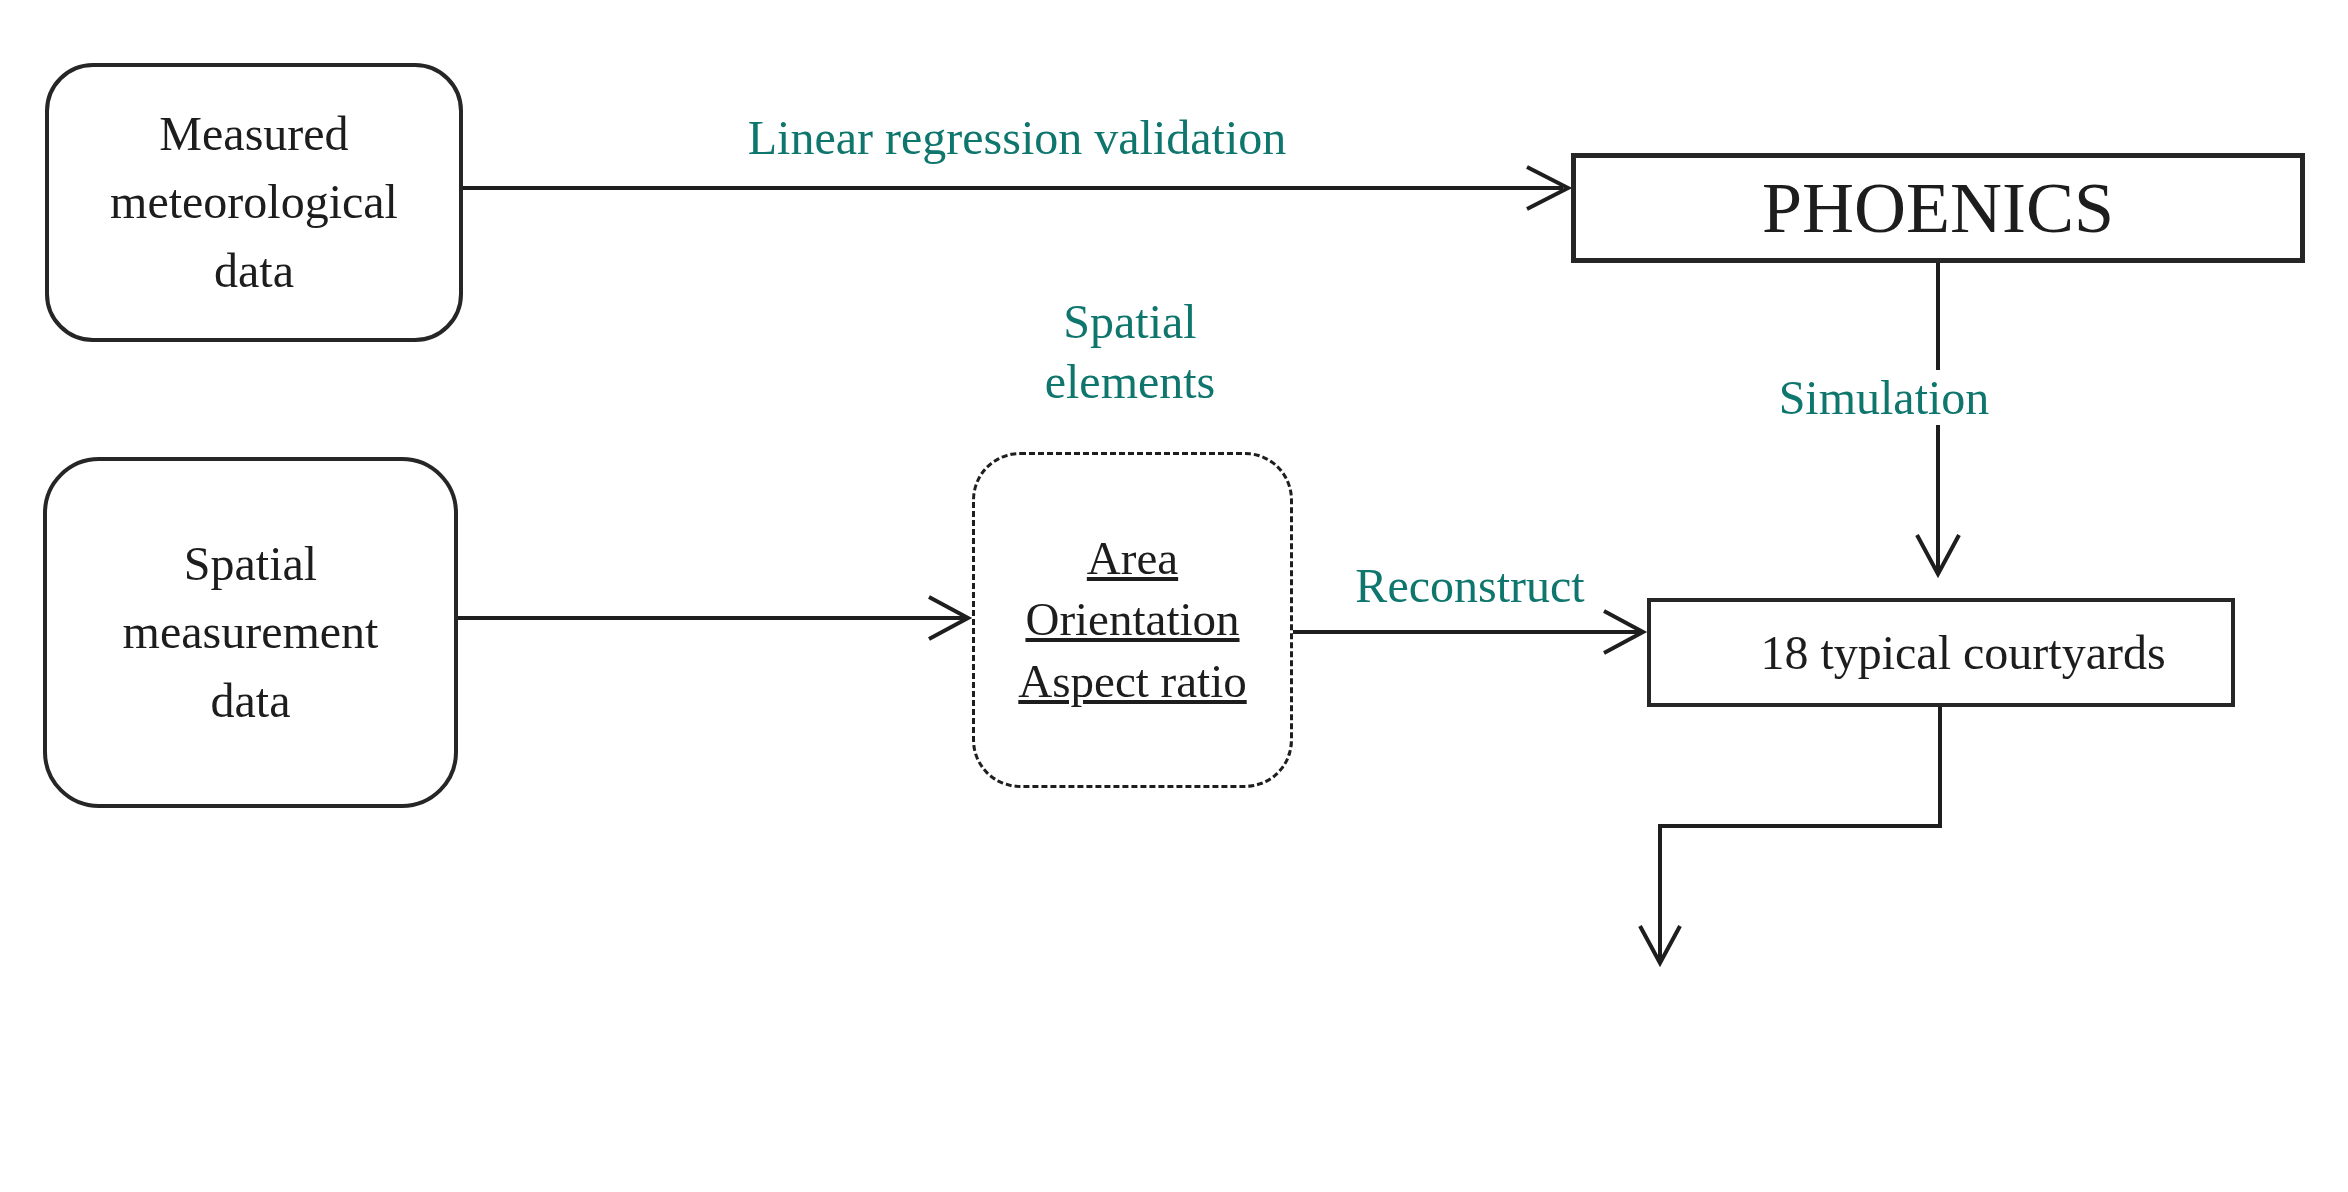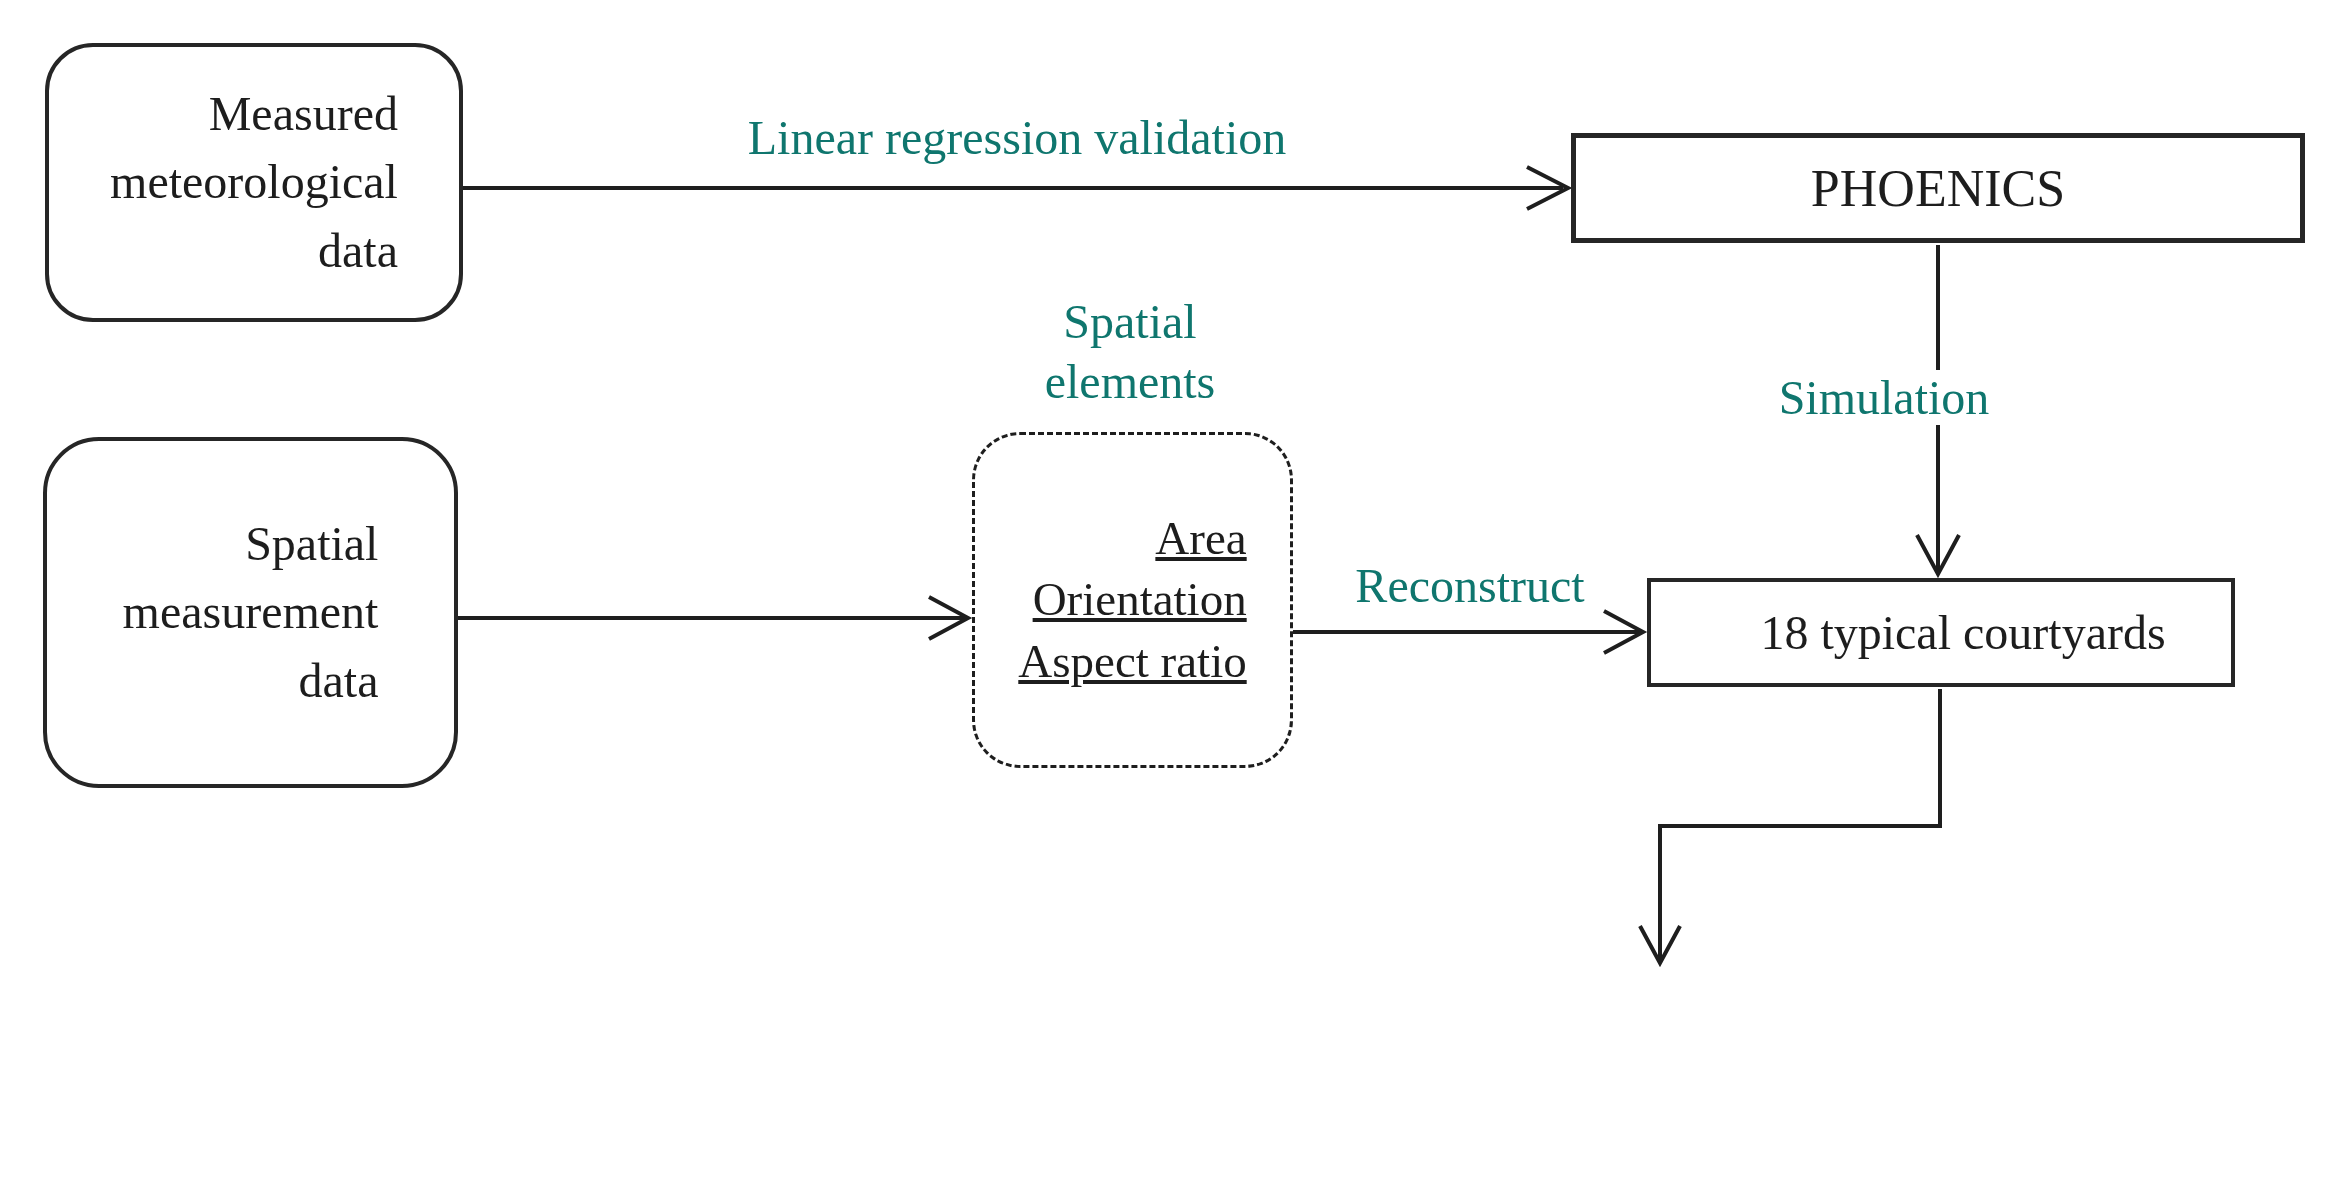--- a/index.html
+++ b/index.html
@@ -12,25 +12,26 @@
     font-family:"Liberation Serif","DejaVu Serif",serif;
     color:#1d1d1d;
   }
   .connector-layer{position:absolute;left:0;top:0;width:2348px;height:1192px;}
   .node{
     position:absolute;
     box-sizing:border-box;
     display:flex;
     align-items:center;
     justify-content:center;
-    text-align:right;
+    text-align:center;
     background:#ffffff;
     border:4px solid #262626;
     white-space:pre-line;
     color:#1d1d1d;
+    margin-top:20px;
   }
   .rounded{border-radius:48px;}
   .lbl{
     position:absolute;
     transform:translateX(-50%);
     font-size:48px;
     line-height:1.15;
     white-space:pre;
     text-align:center;
     color:#0f766e;
@@ -72,21 +73,21 @@
   </svg>
 
   <div class="node rounded" style="left:45px;top:43px;width:418px;height:279px;font-size:48px;line-height:1.42;">Measured
 meteorological
 data</div>
 
   <div class="node rounded" style="left:43px;top:437px;width:415px;height:351px;border-radius:56px;font-size:48px;line-height:1.42;">Spatial
 measurement
 data</div>
 
-  <div class="node" style="left:1571px;top:133px;width:734px;height:110px;border-width:5px;font-size:52px;">PHOENICS</div>
+  <div class="node" style="left:1571px;top:133px;width:734px;height:110px;border-width:5px;font-size:72px;">PHOENICS</div>
 
   <div class="node" style="left:972px;top:432px;width:321px;height:336px;border:3px dashed #1e1e1e;border-radius:48px;font-size:47px;line-height:1.3;text-decoration:underline;">Area
 Orientation
 Aspect ratio</div>
 
   <div class="node" style="left:1647px;top:578px;width:588px;height:109px;font-size:48px;padding-left:44px;">18 typical courtyards</div>
 
 
   <div class="lbl" style="left:1017px;top:110px;">Linear regression validation</div>
 

